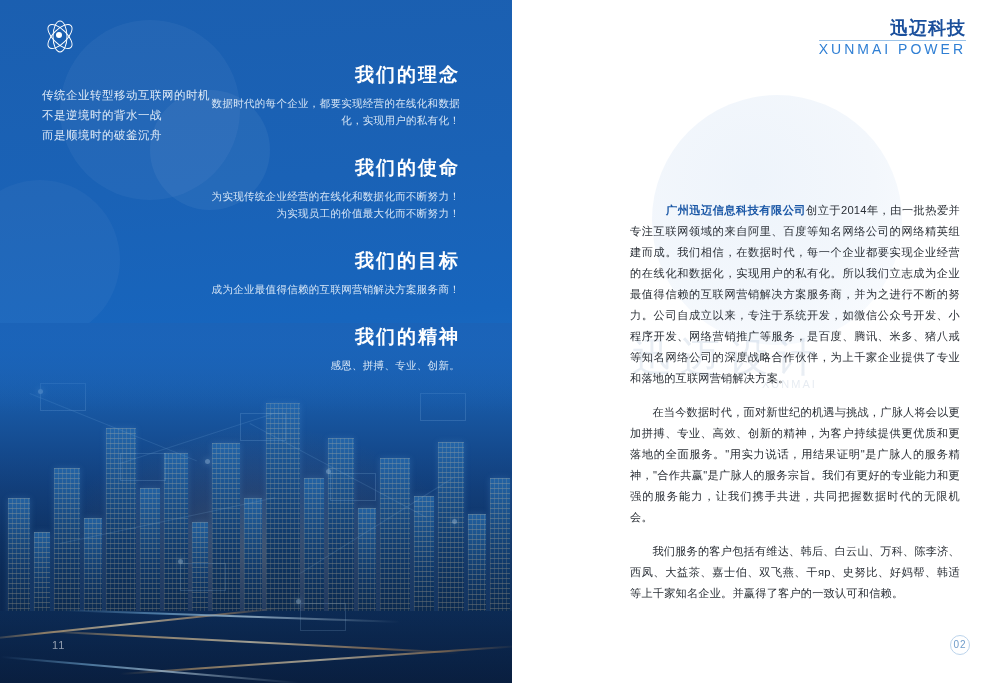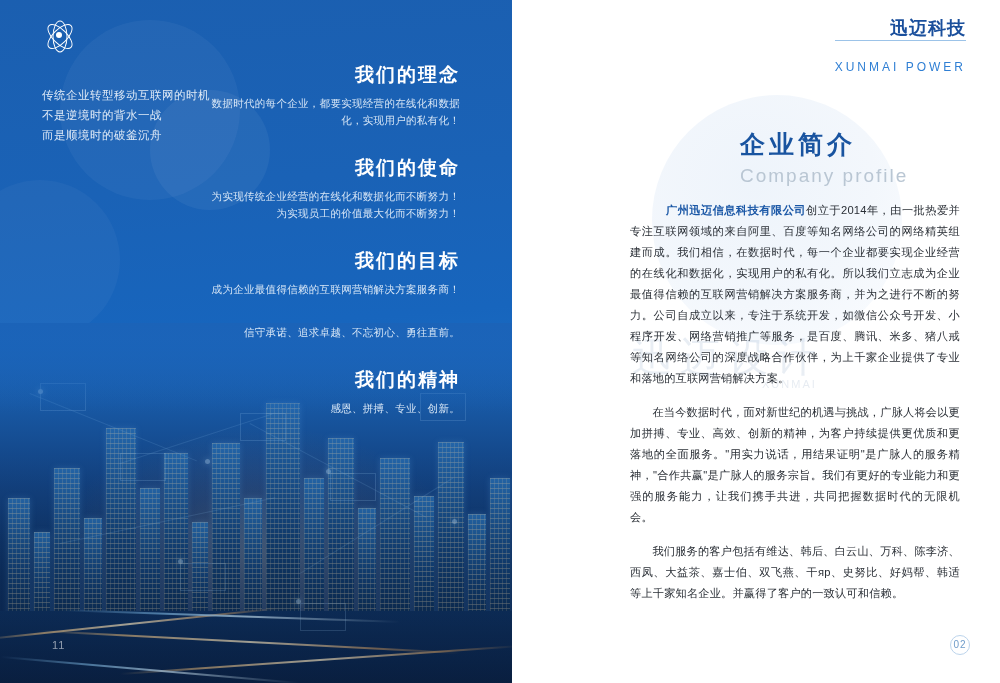--- a/index.html
+++ b/index.html
@@ -115,22 +115,22 @@
     position:absolute;left:140px;top:95px;width:250px;height:250px;border-radius:50%;
     background:radial-gradient(circle at 40% 35%,#eef4fb 0%,#f3f7fc 55%,#fbfdff 100%);
   }
   .logo-right{
     position:absolute;right:34px;top:18px;text-align:right;
   }
   .logo-cn{
     color:#1a4f9c;font-size:18px;font-weight:bold;letter-spacing:1px;line-height:20px;
   }
   .logo-en{
-    color:#2f7fd4;font-size:12px;letter-spacing:3px;line-height:12px;margin-top:2px;
-    border-top:1px solid #9cc3e8;padding-top:20px;
+    color:#2f7fd4;font-size:14px;letter-spacing:3px;line-height:12px;margin-top:2px;
+    border-top:1px solid #9cc3e8;padding-top:2px;
   }
   .heading{
     position:absolute;left:228px;top:128px;
   }
   .heading-cn{
     color:#1954a0;font-size:25px;font-weight:bold;letter-spacing:4px;
   }
   .heading-en{
     color:#b9c6d3;font-size:19px;letter-spacing:2px;margin-top:4px;font-weight:normal;
   }
@@ -254,23 +254,20 @@
       </div>
 
       <div class="blk">
         <div class="blk-title">我们的目标</div>
         <div class="blk-body">
           <div>成为企业最值得信赖的互联网营销解决方案服务商！</div>
         </div>
       </div>
 
       <div class="blk">
-        <div class="blk-body">
-          <div>信守承诺、追求卓越、不忘初心、勇往直前。</div>
-        </div>
       </div>
 
       <div class="blk">
         <div class="blk-title">我们的精神</div>
         <div class="blk-body">
           <div>感恩、拼搏、专业、创新。</div>
         </div>
       </div>
 
     </div>
@@ -281,24 +278,20 @@
   <div class="gutter"></div>
 
   <div class="right-page">
     <div class="rp-circle"></div>
 
     <div class="logo-right">
       <div class="logo-cn">迅迈科技</div>
       <div class="logo-en">XUNMAI POWER</div>
     </div>
 
-    <div class="heading">
-      <div class="heading-cn">企业简介</div>
-      <div class="heading-en">Company profile</div>
-    </div>
 
     <div class="watermark">迅迈设计</div>
     <div class="watermark-sub">XUNMAI</div>
 
     <div class="body-copy">
       <p class="first"><span class="hl">广州迅迈信息科技有限公司</span><span>创立于2014年，由一批热爱并专注互联网领域的来自阿里、百度等知名网络公司的网络精英组建而成。我们相信，在数据时代，每一个企业都要实现企业经营的在线化和数据化，实现用户的私有化。所以我们立志成为企业最值得信赖的互联网营销解决方案服务商，并为之进行不断的努力。公司自成立以来，专注于系统开发，如微信公众号开发、小程序开发、网络营销推广等服务，是百度、腾讯、米多、猪八戒等知名网络公司的深度战略合作伙伴，为上千家企业提供了专业和落地的互联网营销解决方案。</span></p>
       <p><span>在当今数据时代，面对新世纪的机遇与挑战，广脉人将会以更加拼搏、专业、高效、创新的精神，为客户持续提供更优质和更落地的全面服务。"用实力说话，用结果证明"是广脉人的服务精神，"合作共赢"是广脉人的服务宗旨。我们有更好的专业能力和更强的服务能力，让我们携手共进，共同把握数据时代的无限机会。</span></p>
       <p><span>我们服务的客户包括有维达、韩后、白云山、万科、陈李济、西凤、大益茶、嘉士伯、双飞燕、干яр、史努比、好妈帮、韩适等上千家知名企业。并赢得了客户的一致认可和信赖。</span></p>
     </div>
 

